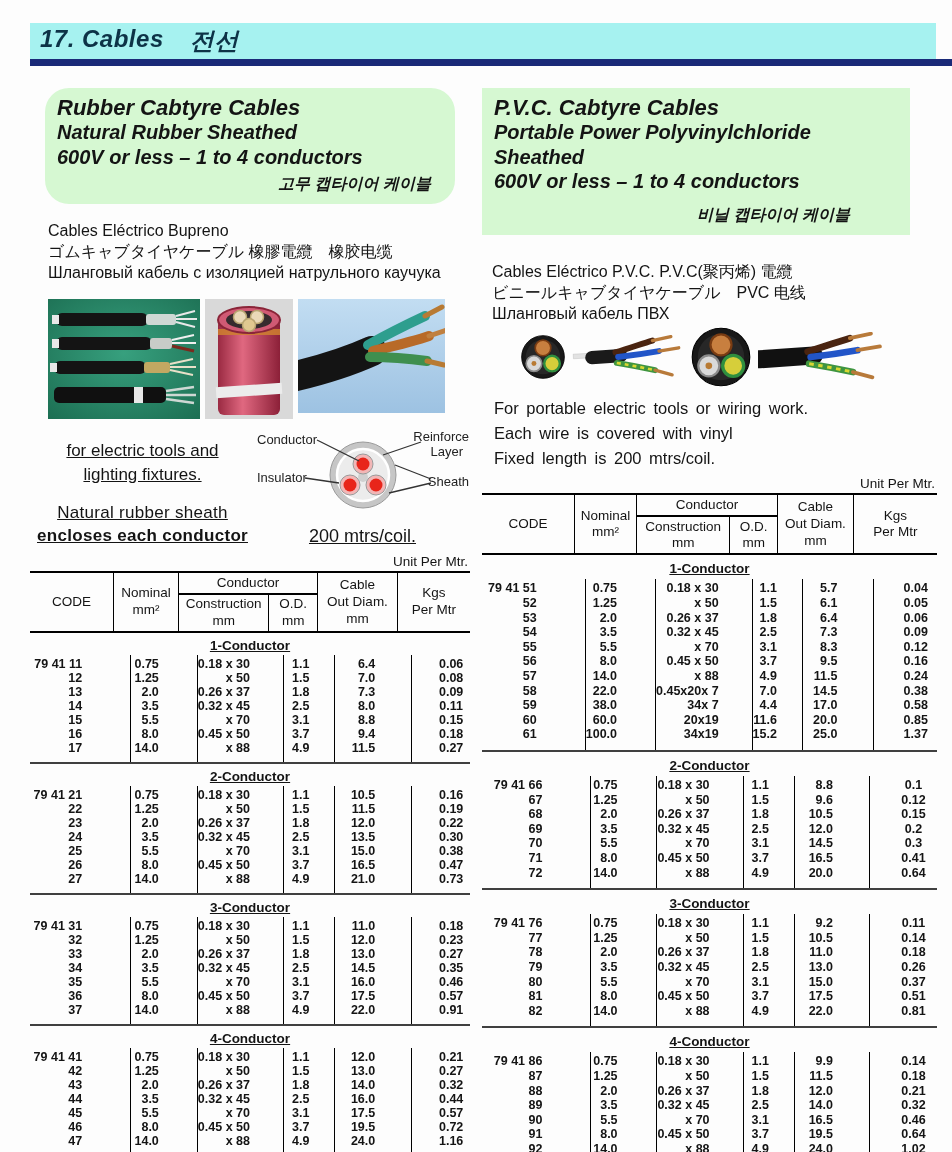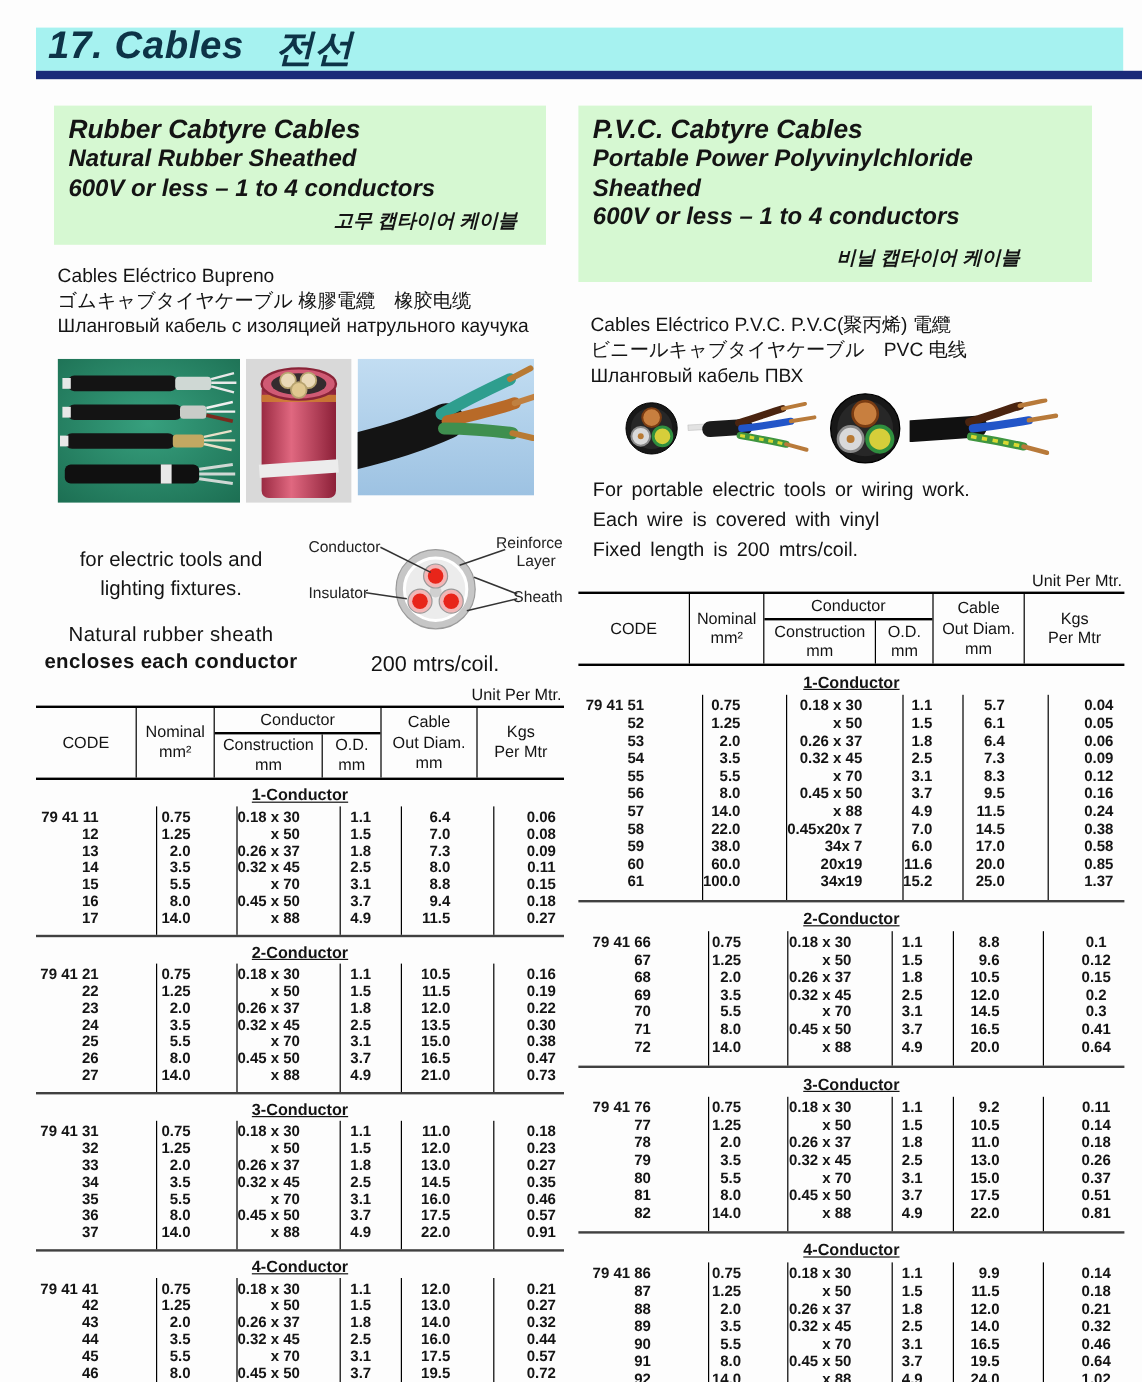--- a/index.html
+++ b/index.html
@@ -12,51 +12,51 @@
     overflow: hidden;
   }
   .prel { white-space: pre-line; }
 
   
   .topbar {
     position: absolute; left: 30px; top: 23px; width: 906px; height: 36px;
     background: #a6f2f0; display: flex; align-items: center;
   }
   .topbar-title {
-    font-size: 32px; font-weight: 700; font-style: italic;
+    font-size: 24px; font-weight: 700; font-style: italic;
     color: #0d3347; padding-left: 10px; letter-spacing: .5px;
     display: flex; gap: 26px;
   }
   .topline { position: absolute; left: 30px; top: 59px; width: 922px; height: 7px; background: #1a2a78; }
 
   
   .col-l { position: absolute; left: 30px;  top: 88px; width: 440px; }
   .col-r { position: absolute; left: 482px; top: 88px; width: 455px; }
 
   
   .greenbox { background: #d6f8d2; padding: 7px 10px 9px 12px; }
-  .gb-l { margin: 0 15px; }
+  .gb-l { margin: 0 15px; border-radius: 24px; }
   .gb-r { margin-right: 27px; }
   .gb-title { font-size: 22px; font-weight: 700; font-style: italic; line-height: 1.15; }
   .gb-sub   { font-size: 20px; font-weight: 700; font-style: italic; line-height: 1.22; }
   .gb-local { font-size: 16px; font-weight: 700; font-style: italic; text-align: right; margin-top: 5px; }
   .gb-l .gb-local { padding-right: 14px; }
   .gb-r .gb-local { padding-right: 50px; margin-top: 12px; }
 
   
   .altnames { font-size: 16px; line-height: 21px; }
   .altnames-l { margin: 16px 0 16px 18px; }
   .altnames-r { margin: 26px 0 0 10px; }
 
   
   .photos { display: flex; gap: 5px; margin: 14px 0 0 18px; align-items: flex-start; }
   .imgrow { display: flex; align-items: center; margin: 2px 0 0 38px; gap: 6px; }
 
   
-  .caption-row { display: flex; margin-top: 26px; }
+  .caption-row { display: flex; margin-top: 10px; text-decoration: underline; }
   .cap-left  { width: 225px; text-align: center; }
   .cap1  { font-size: 17px; line-height: 1.4; margin-top: 10px; }
   .cap2  { font-size: 17px; margin-top: 16px; letter-spacing: .3px; }
   .cap2b { font-size: 17px; font-weight: 700; margin-top: 3px; letter-spacing: .3px; }
   .cap-right { width: 215px; }
   .coil-caption { text-align: center; font-size: 18px; margin-top: 1px; }
   .notes { font-size: 16.5px; line-height: 25px; margin: 8px 0 0 12px; word-spacing: 3px; }
 
   .unitnote { text-align: right; font-size: 13.5px; margin-top: 7px; padding-right: 2px; }
   .col-r .unitnote { margin-top: 5px; }
@@ -623,21 +623,21 @@
             </div>
             <div class="colc c3 a3">
               <div class="cell">1.1</div>
               <div class="cell">1.5</div>
               <div class="cell">1.8</div>
               <div class="cell">2.5</div>
               <div class="cell">3.1</div>
               <div class="cell">3.7</div>
               <div class="cell">4.9</div>
               <div class="cell">7.0</div>
-              <div class="cell">6.0</div>
+              <div class="cell">4.4</div>
               <div class="cell">11.6</div>
               <div class="cell">15.2</div>
             </div>
             <div class="colc c4 a4">
               <div class="cell">5.7</div>
               <div class="cell">6.1</div>
               <div class="cell">6.4</div>
               <div class="cell">7.3</div>
               <div class="cell">8.3</div>
               <div class="cell">9.5</div>

